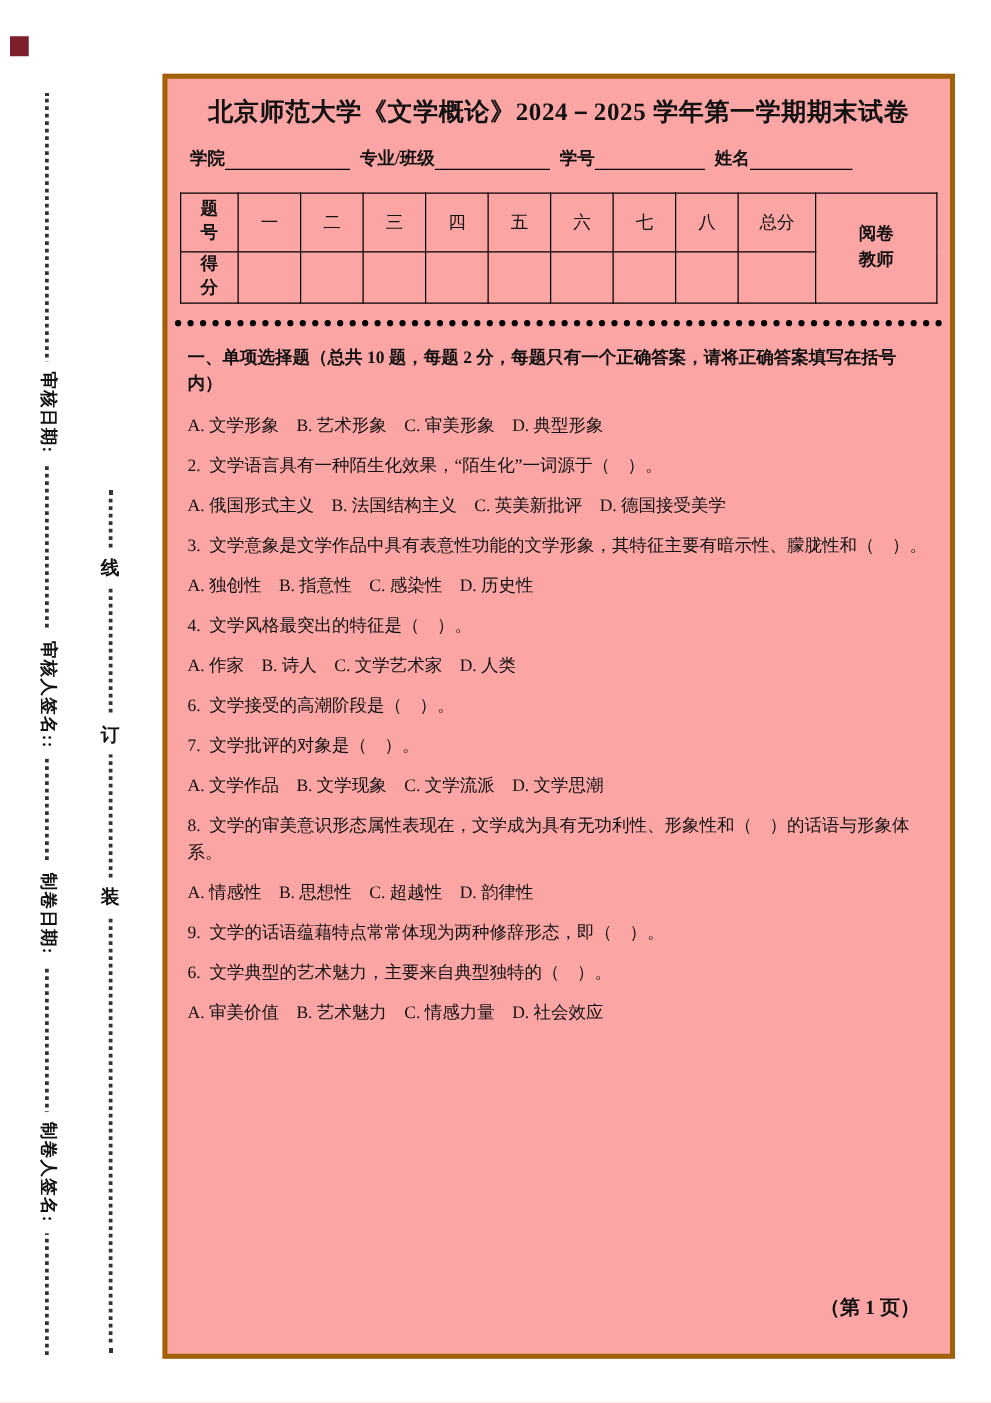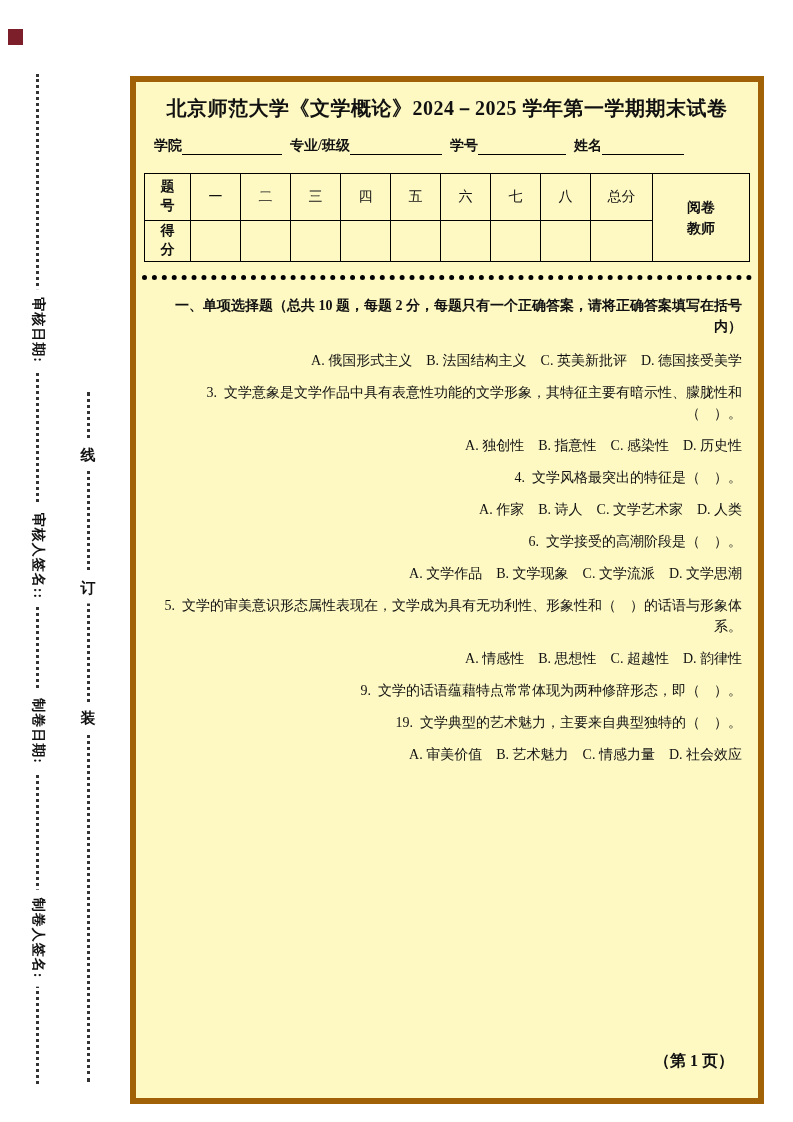--- a/index.html
+++ b/index.html
@@ -28,57 +28,57 @@
     font-weight:bold;font-size:14px;letter-spacing:1px;
   }
   
   .bind-char{
     position:absolute;left:88px;transform:translate(-50%,-50%);
     background:#fff;padding:6px 2px;font-size:15px;font-weight:bold;
   }
 
   
   .paper{
-    position:absolute;left:130px;top:76px;width:634px;height:1028px;
-    border:6px solid #a16207;box-sizing:border-box;background:#fef9c3;
+    position:absolute;left:130px;top:59px;width:634px;height:1028px;
+    border:4px solid #a16207;box-sizing:border-box;background:#fca5a5;
   }
 
   .title{
     margin:13px 8px 0;text-align:center;
     font-size:20px;font-weight:bold;letter-spacing:0.5px;
   }
 
   .fields{
     display:flex;align-items:flex-end;margin:15px 18px 0;
     font-size:14px;font-weight:bold;
   }
   .fields .fl{white-space:nowrap;}
   .fields .blank{display:inline-block;border-bottom:1.5px solid #000;height:17px;margin-right:8px;}
   .blank.b0{width:100px;}
   .blank.b1{width:92px;}
   .blank.b2{width:88px;}
   .blank.b3{width:82px;margin-right:0;}
 
   table.score{
     border-collapse:collapse;table-layout:fixed;
-    margin:18px auto 0;width:605px;
+    margin:18px auto 0;width:605px;font-family:Liberation Mono, monospace;
   }
   table.score td{
     border:1.5px solid #000;text-align:center;vertical-align:middle;
     font-size:14px;padding:0;
   }
   table.score tr.r1 td{height:46px;}
   table.score tr.r2 td{height:40px;}
   .stack{display:inline-block;width:1.2em;word-break:break-all;line-height:1.35;font-weight:bold;}
   .grader .stack2{display:inline-block;width:2.2em;word-break:break-all;line-height:1.5;font-weight:bold;}
 
   .dotted-sep{margin:13px 6px 0;height:0;border-top:5px dotted #000;}
 
   .content{padding:15px 16px 0;font-size:14px;line-height:1.5;}
-  .content p{margin:0 0 11px;white-space:pre-wrap;text-align:right;}
+  .content p{margin:0 0 11px;white-space:pre-wrap;}
   .content .sec-head{font-weight:bold;margin-bottom:13px;}
 
   .page-num{
     position:absolute;right:24px;bottom:26px;
     font-size:16px;font-weight:bold;
   }
 </style>
 </head>
 <body>
 
@@ -162,39 +162,42 @@
         <td></td>
       </tr>
     </tbody>
       </table>
 
     <div class="dotted-sep"></div>
 
     <div class="content">
       <p class="sec-head">一、单项选择题（总共 10 题，每题 2 分，每题只有一个正确答案，请将正确答案填写在括号内）</p>
 
-
+      <p>A. 文学形象　B. 艺术形象　C. 审美形象　D. 典型形象</p>
+
+      <p>2.  文学语言具有一种陌生化效果，“陌生化”一词源于（　）。</p>
       <p>A. 俄国形式主义　B. 法国结构主义　C. 英美新批评　D. 德国接受美学</p>
 
       <p>3.  文学意象是文学作品中具有表意性功能的文学形象，其特征主要有暗示性、朦胧性和（　）。</p>
       <p>A. 独创性　B. 指意性　C. 感染性　D. 历史性</p>
 
       <p>4.  文学风格最突出的特征是（　）。</p>
 
       <p>A. 作家　B. 诗人　C. 文学艺术家　D. 人类</p>
 
       <p>6.  文学接受的高潮阶段是（　）。</p>
 
+      <p>7.  文学批评的对象是（　）。</p>
       <p>A. 文学作品　B. 文学现象　C. 文学流派　D. 文学思潮</p>
 
-      <p>5.  文学的审美意识形态属性表现在，文学成为具有无功利性、形象性和（　）的话语与形象体系。</p>
+      <p>8.  文学的审美意识形态属性表现在，文学成为具有无功利性、形象性和（　）的话语与形象体系。</p>
       <p>A. 情感性　B. 思想性　C. 超越性　D. 韵律性</p>
 
       <p>9.  文学的话语蕴藉特点常常体现为两种修辞形态，即（　）。</p>
 
-      <p>19.  文学典型的艺术魅力，主要来自典型独特的（　）。</p>
+      <p>6.  文学典型的艺术魅力，主要来自典型独特的（　）。</p>
       <p>A. 审美价值　B. 艺术魅力　C. 情感力量　D. 社会效应</p>
     </div>
 
     <div class="page-num">（第 1 页）</div>
   </div>
 
 </div>
 
 </body></html>

